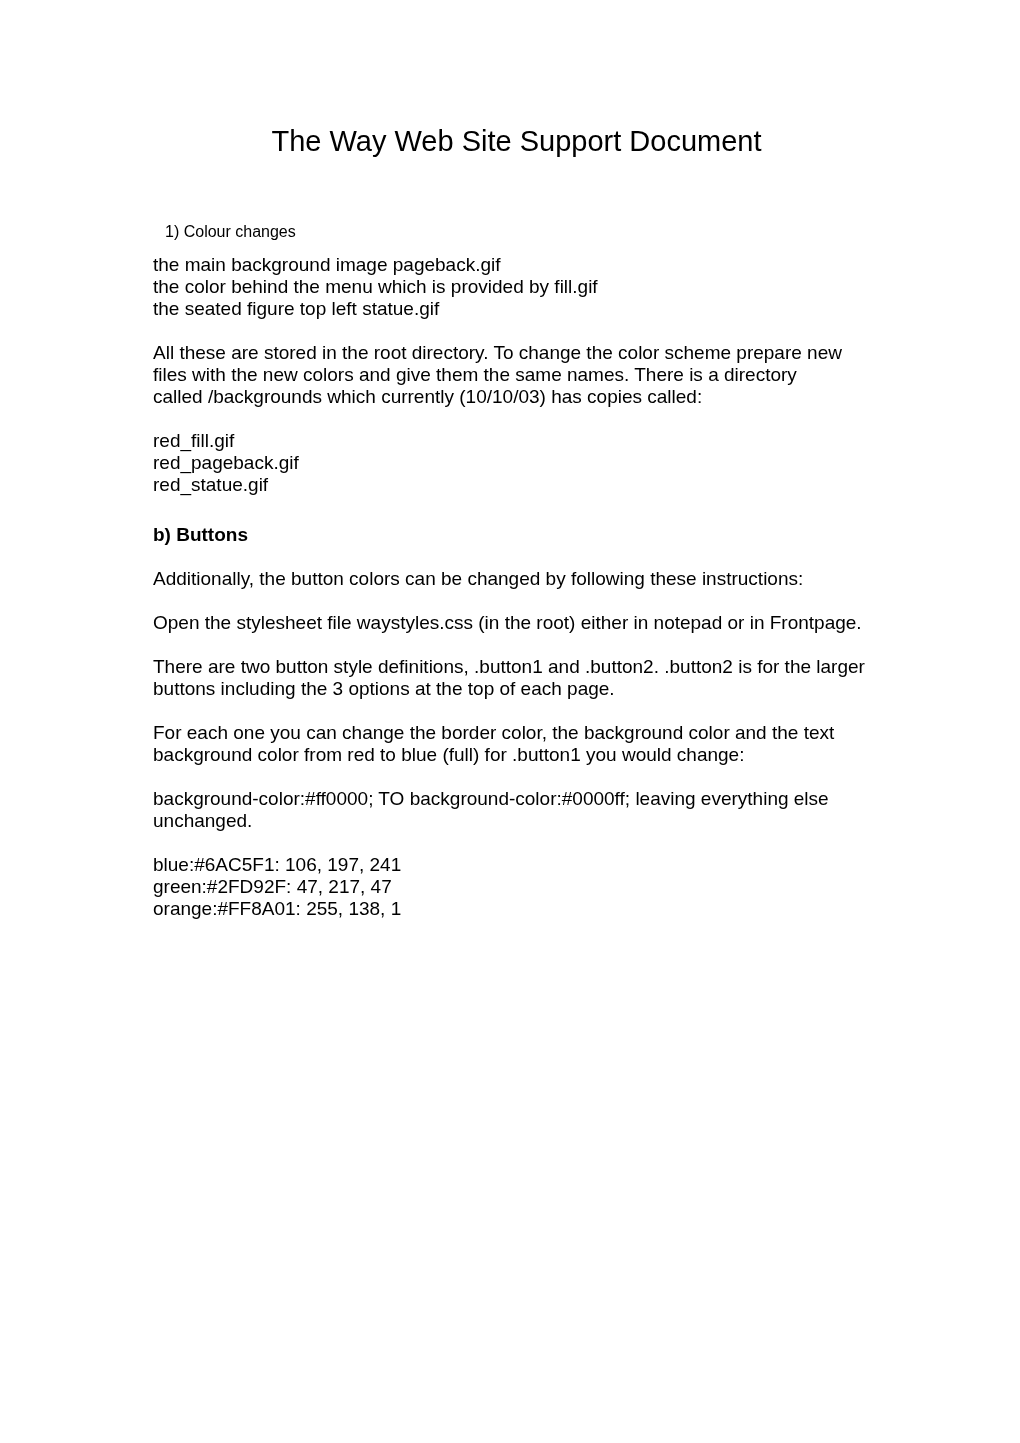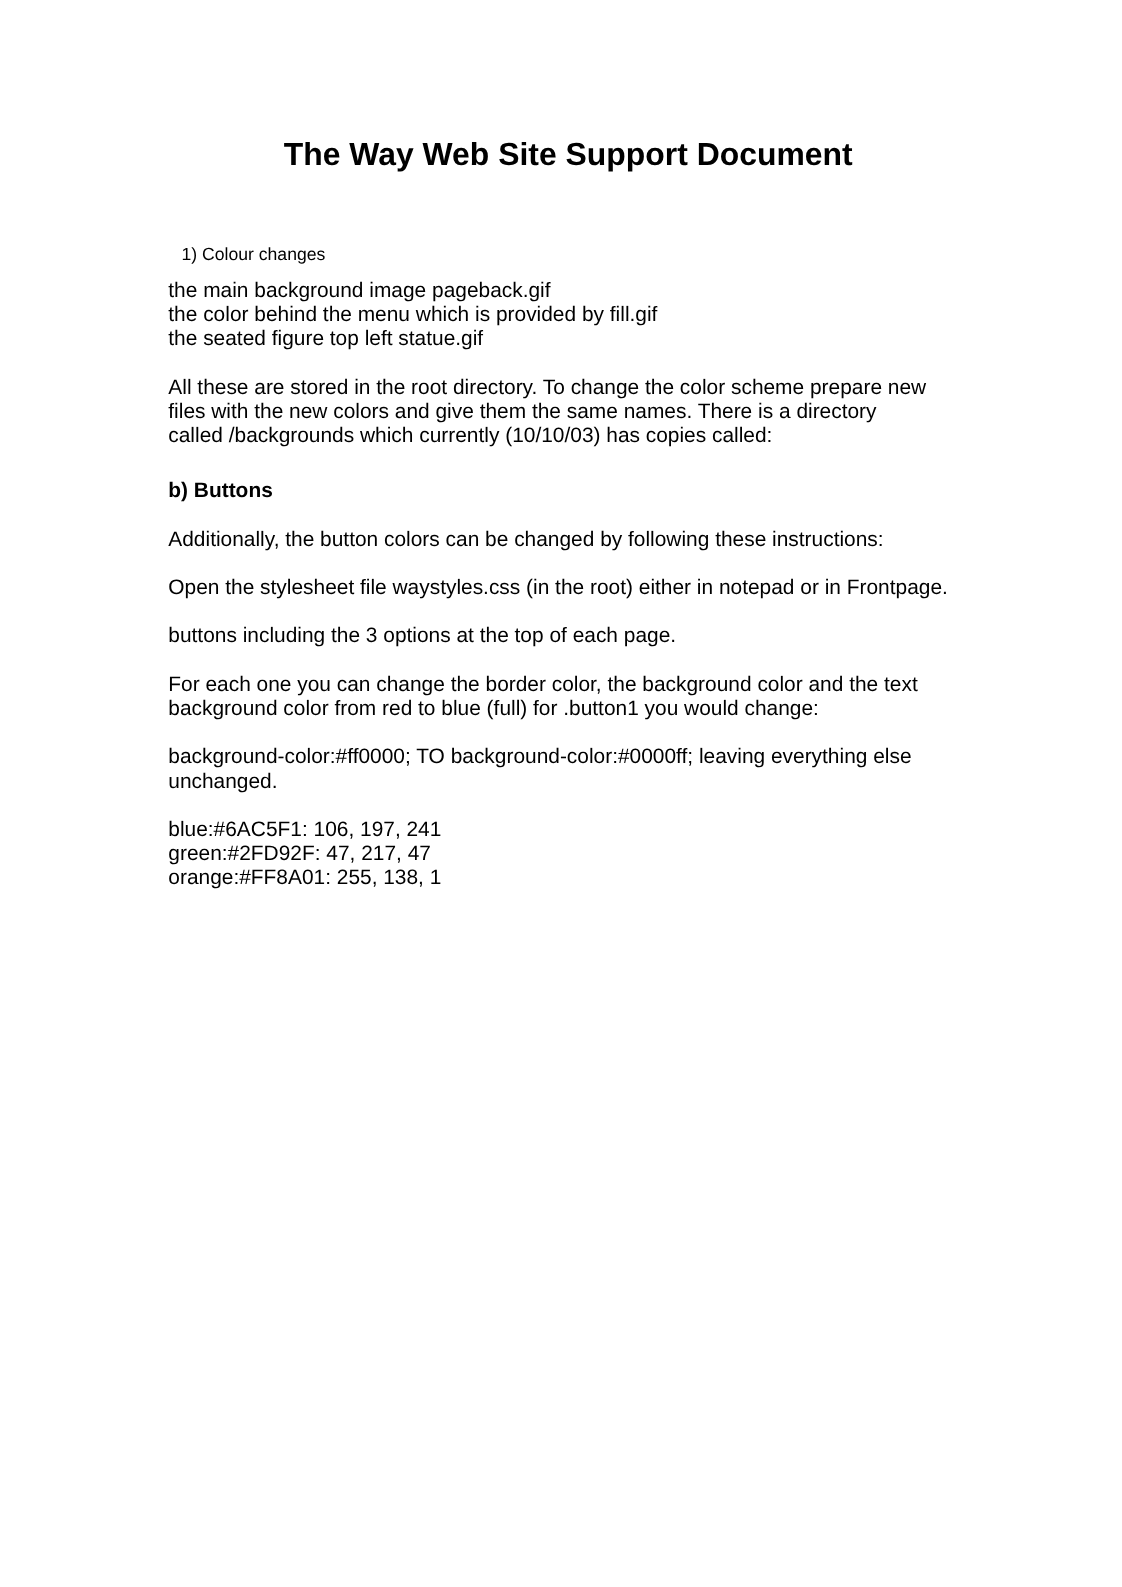--- a/index.html
+++ b/index.html
@@ -10,21 +10,21 @@
     background: #ffffff;
     color: #000000;
     font-family: "Liberation Sans", "DejaVu Sans", sans-serif;
     overflow: hidden;
   }
   .content {
     padding: 125px 140px 0 153px;
   }
   .title {
     font-size: 29px;
-    font-weight: bold;
+    font-weight: normal;
     text-align: center;
     line-height: 33px;
     margin: 0;
   }
   .h2 {
     font-size: 16px;
     font-weight: normal;
     line-height: 28px;
     margin: 60px 0 0 12px;
   }
@@ -61,33 +61,39 @@
       <div class="line">the color behind the menu which is provided by fill.gif</div>
       <div class="line">the seated figure top left statue.gif</div>
     </div>
 
     <div class="para">
       <div class="line">All these are stored in the root directory. To change the color scheme prepare new</div>
       <div class="line">files with the new colors and give them the same names. There is a directory</div>
       <div class="line">called /backgrounds which currently (10/10/03) has copies called:</div>
     </div>
 
+    <div class="para">
+      <div class="line">red_fill.gif</div>
+      <div class="line">red_pageback.gif</div>
+      <div class="line">red_statue.gif</div>
+    </div>
 
 
     <h3 class="h3 mt-b">b) Buttons</h3>
 
     <div class="para">
       <div class="line">Additionally, the button colors can be changed by following these instructions:</div>
     </div>
 
     <div class="para">
       <div class="line">Open the stylesheet file waystyles.css (in the root) either in notepad or in Frontpage.</div>
     </div>
 
     <div class="para">
+      <div class="line">There are two button style definitions, .button1 and .button2. .button2 is for the larger</div>
       <div class="line">buttons including the 3 options at the top of each page.</div>
     </div>
 
     <div class="para">
       <div class="line">For each one you can change the border color, the background color and the text</div>
       <div class="line">background color from red to blue (full) for .button1 you would change:</div>
     </div>
 
     <div class="para">
       <div class="line"><span>background-color:#ff0000; </span><span class="bold">TO</span><span> background-color:#0000ff; leaving everything else</span></div>

